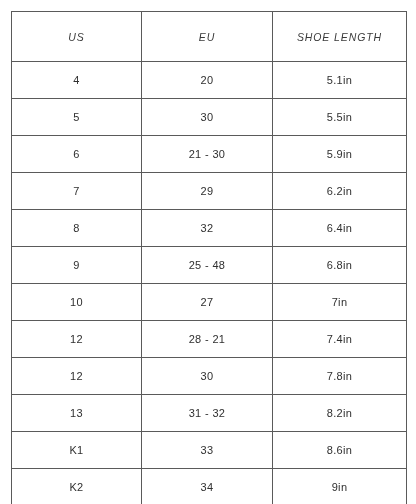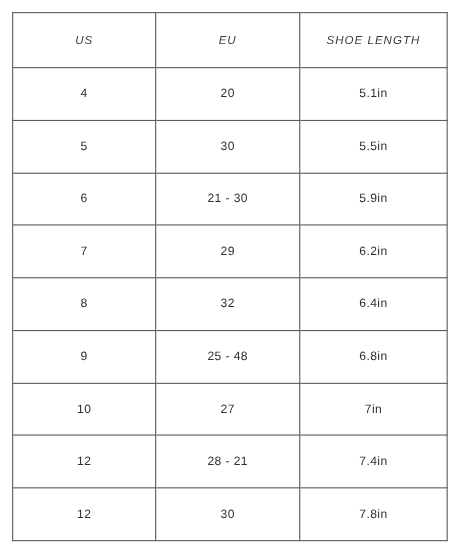--- a/index.html
+++ b/index.html
@@ -114,15 +114,30 @@
       <tr>
         <td>12</td>
         <td>28 - 21</td>
         <td>7.4in</td>
       </tr>
       <tr>
         <td>12</td>
         <td>30</td>
         <td>7.8in</td>
       </tr>
+      <tr>
+        <td>13</td>
+        <td>31 - 32</td>
+        <td>8.2in</td>
+      </tr>
+      <tr>
+        <td>K1</td>
+        <td>33</td>
+        <td>8.6in</td>
+      </tr>
+      <tr>
+        <td>K2</td>
+        <td>34</td>
+        <td>9in</td>
+      </tr>
     </tbody>
   </table>
 </div>
 
 </body></html>

